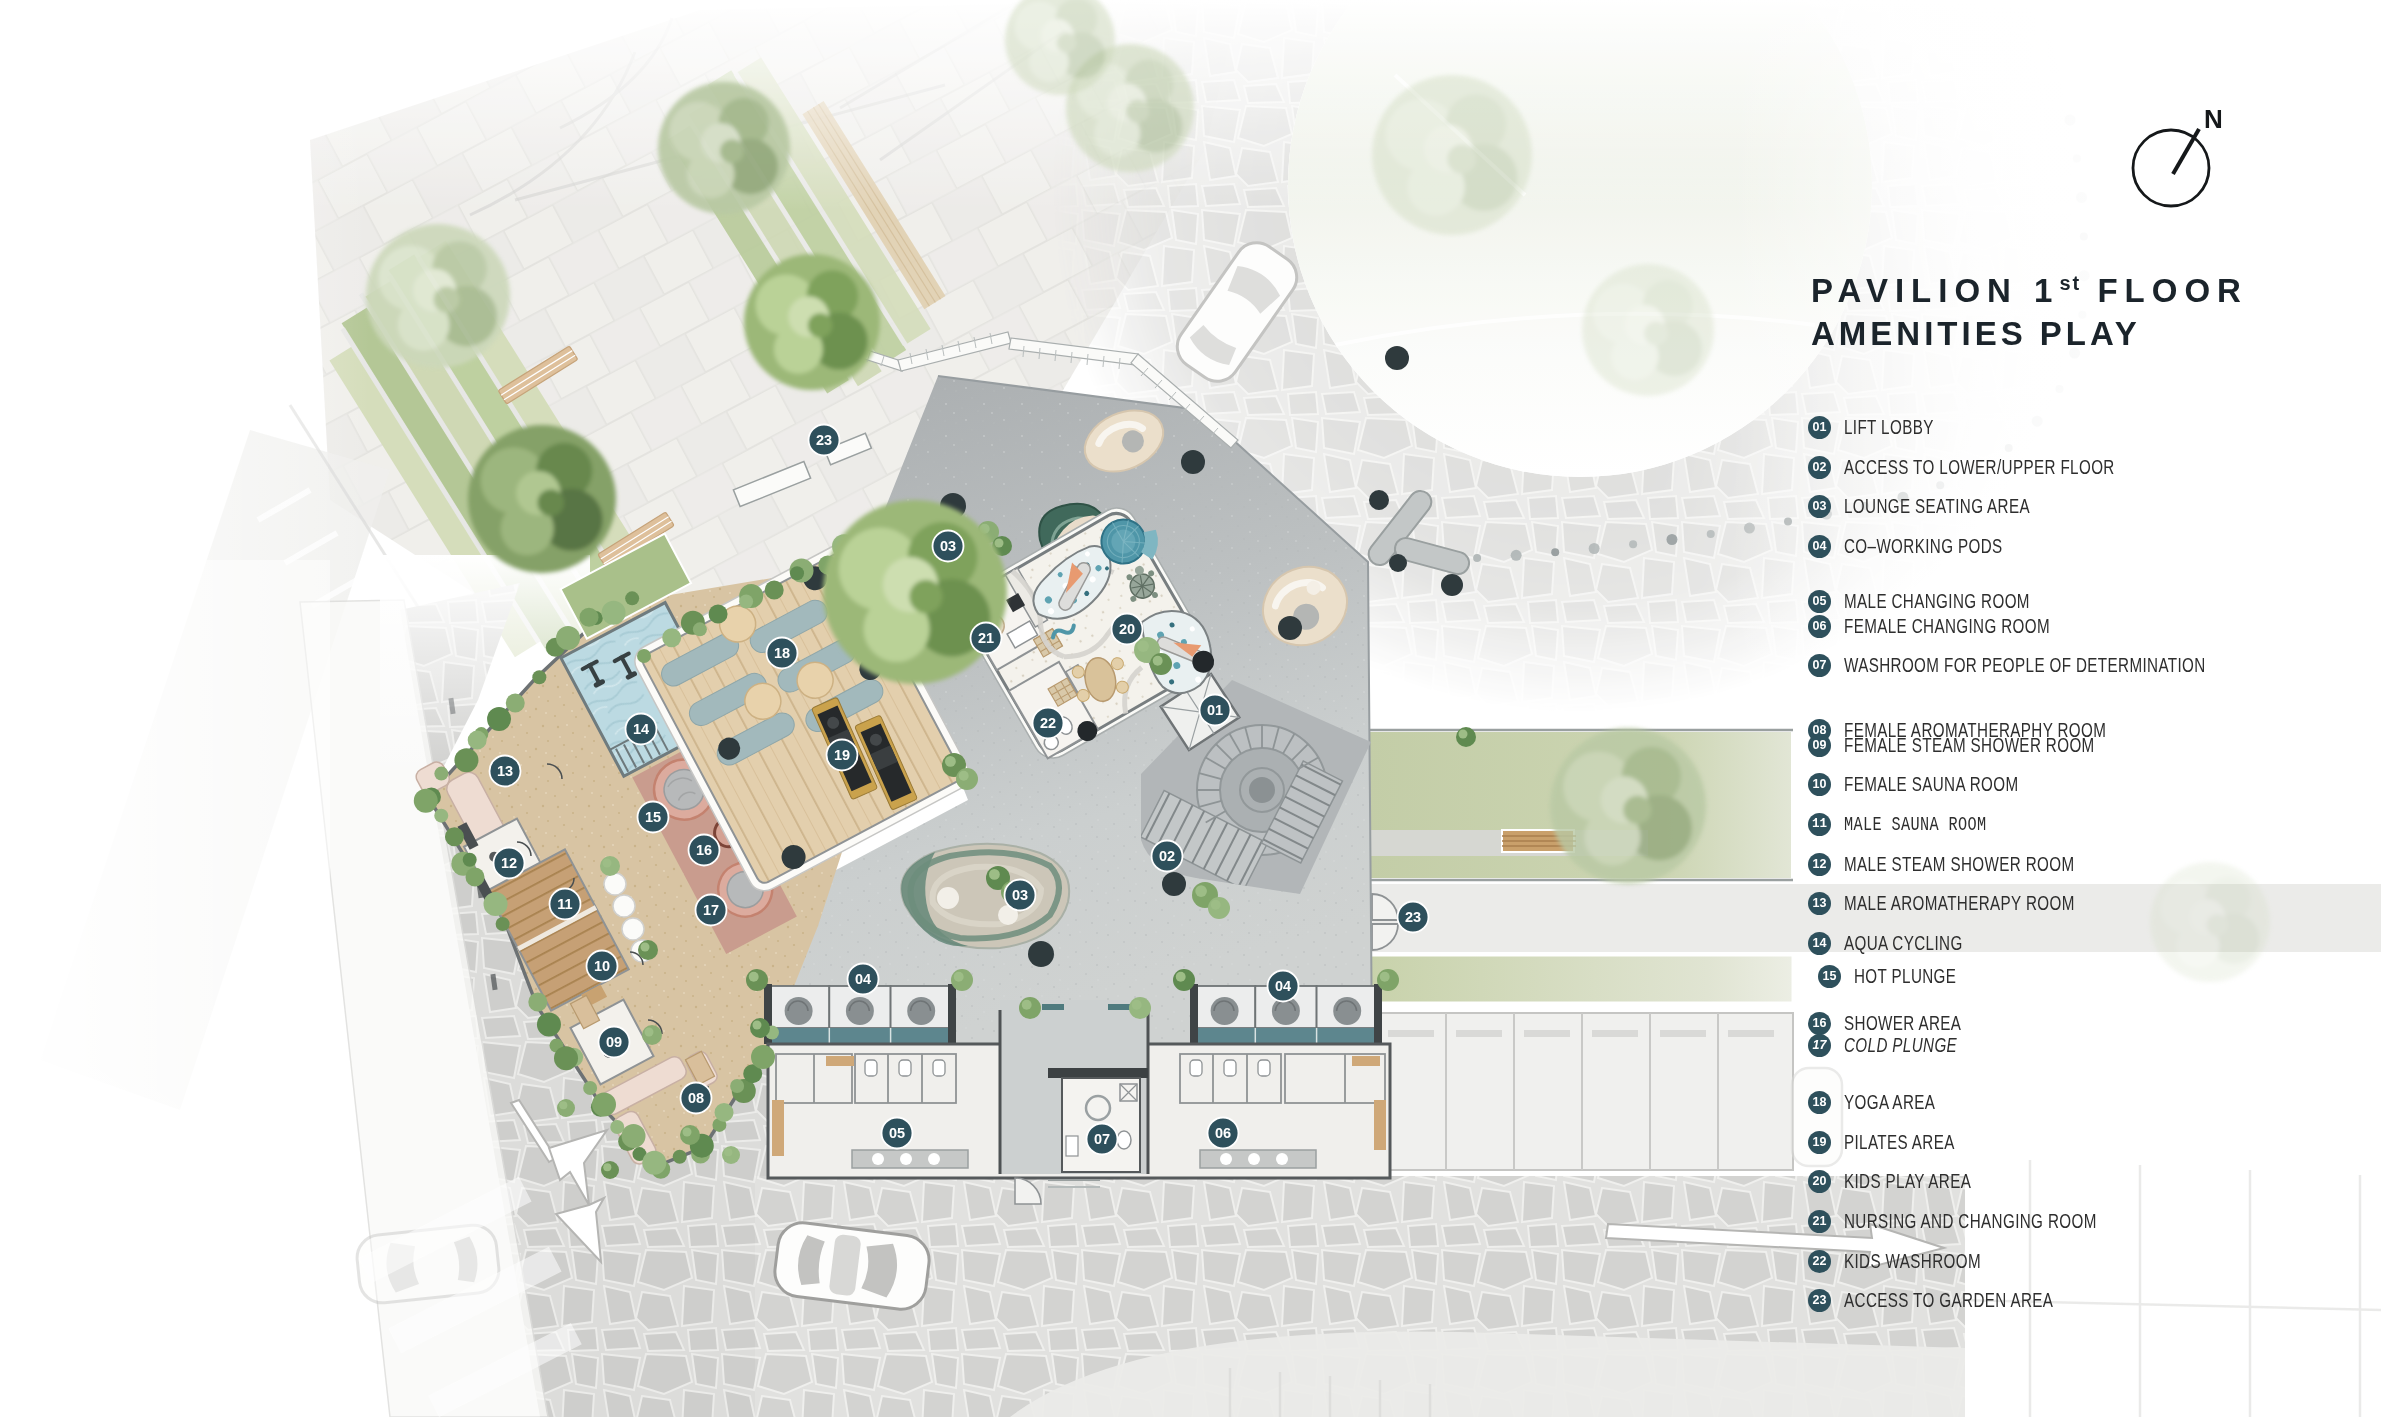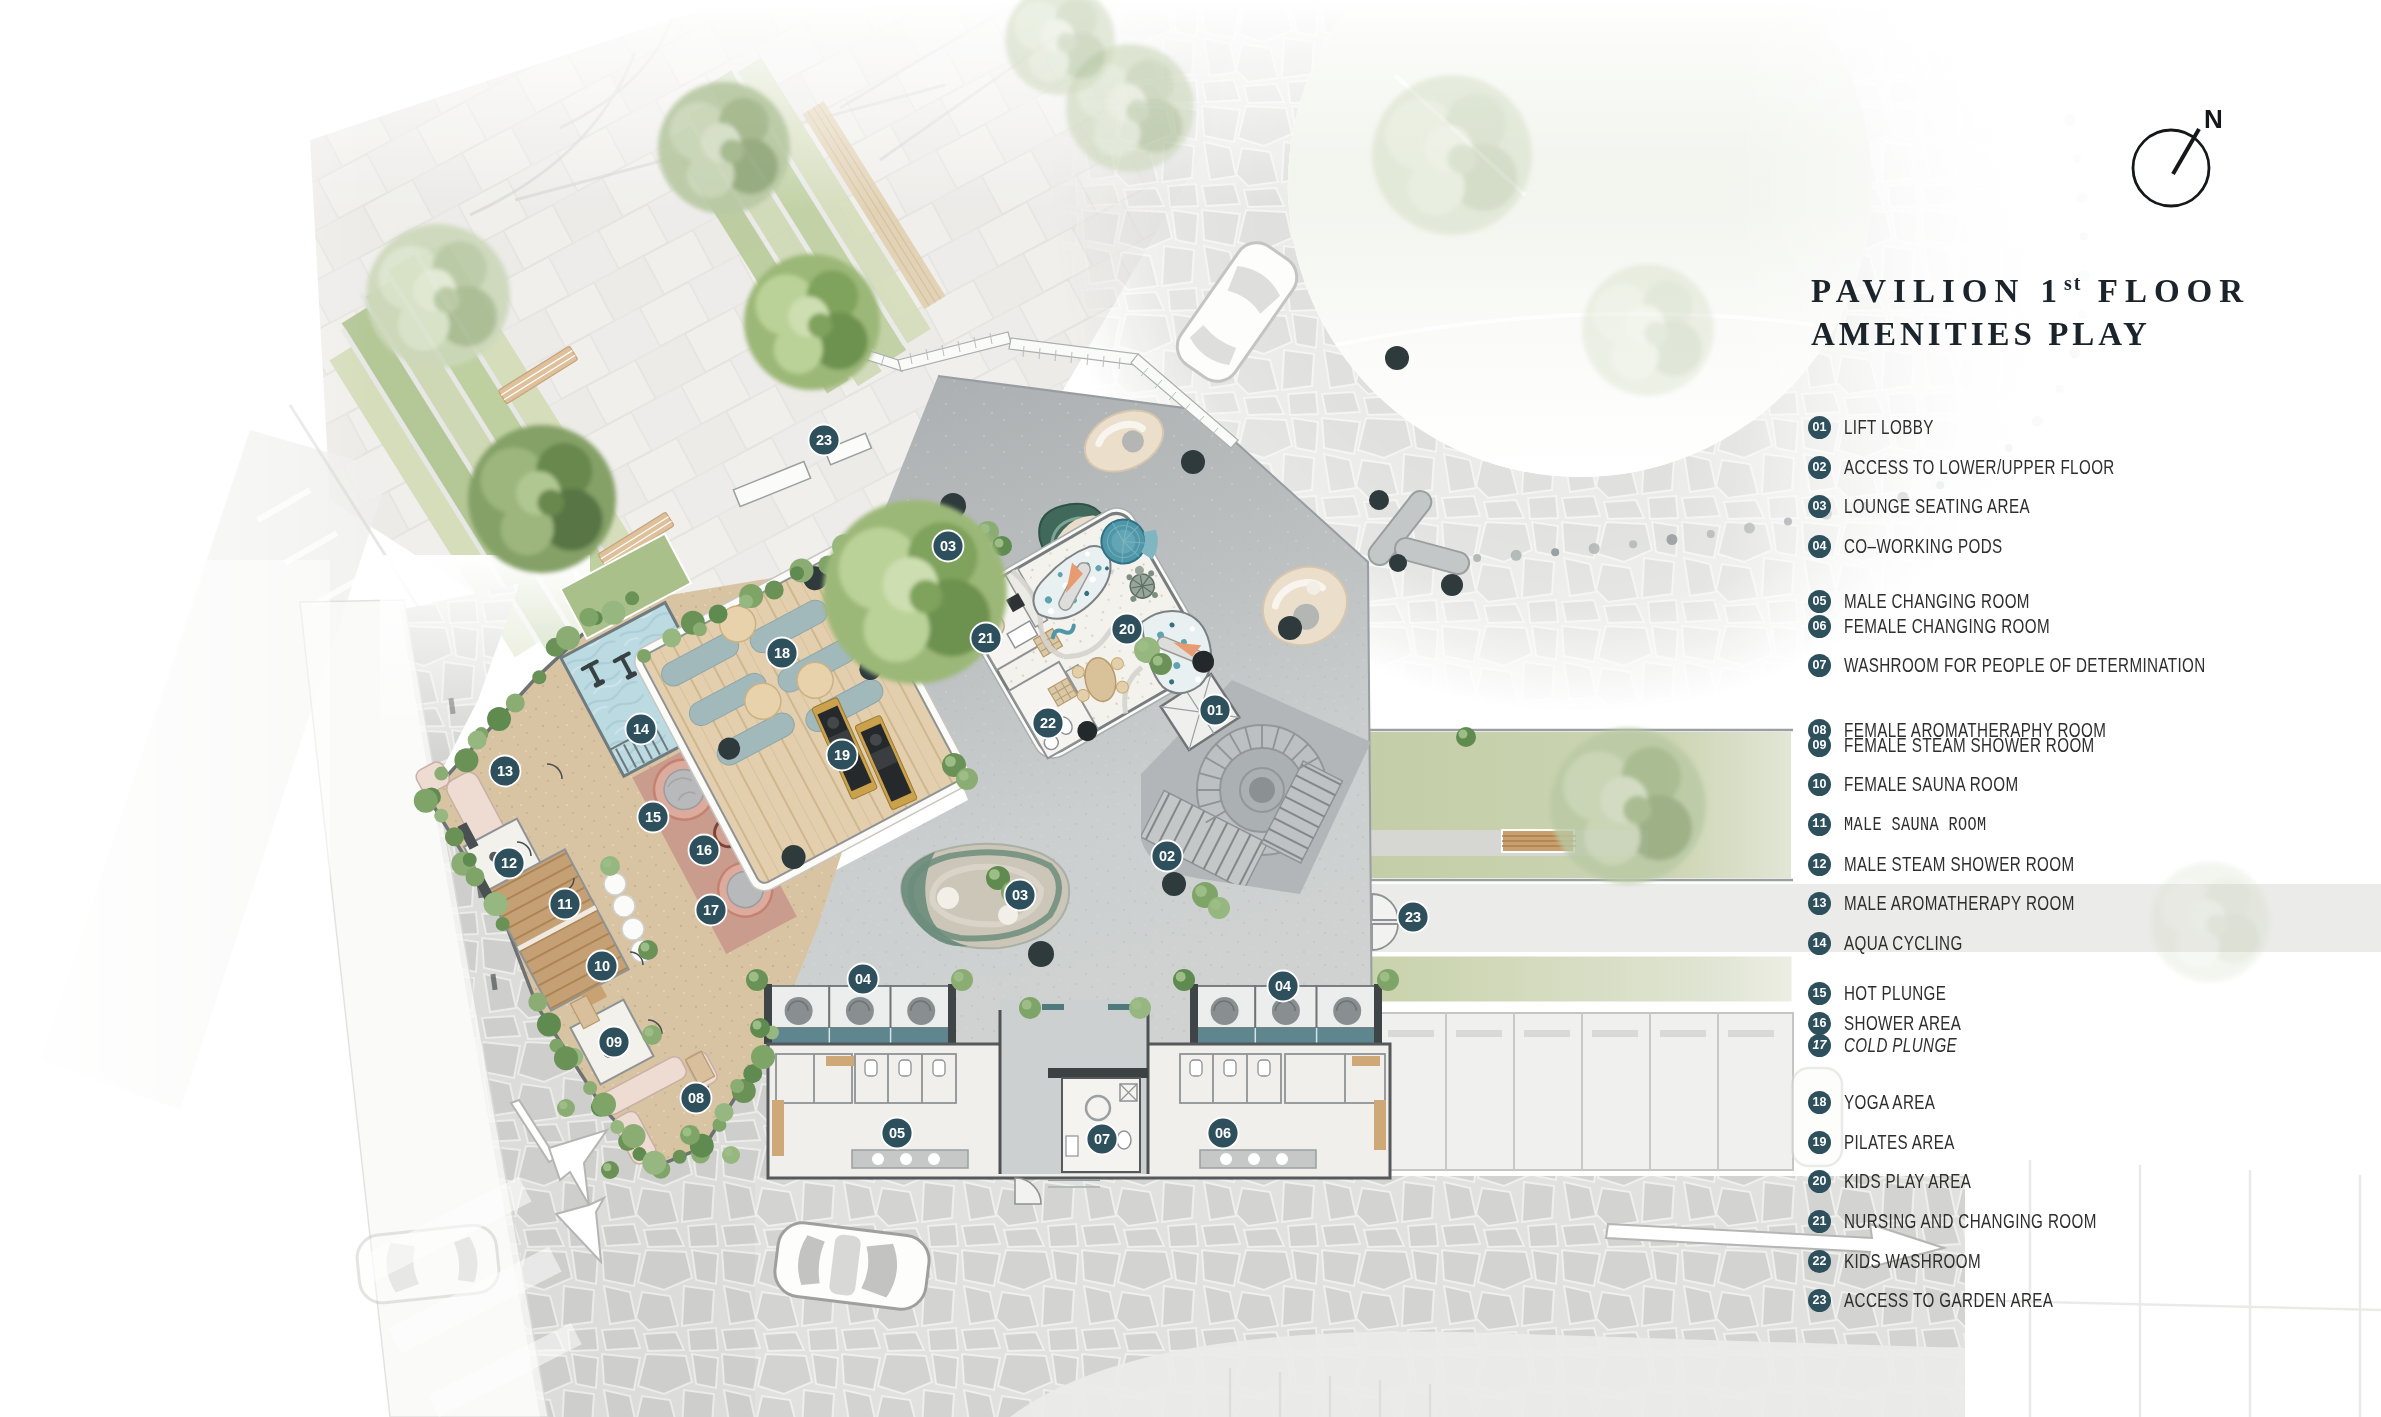--- a/index.html
+++ b/index.html
@@ -1,20 +1,20 @@
 <!DOCTYPE html>
 <html><head>
 <meta charset="utf-8">
 <style>
   html,body{margin:0;padding:0;background:#ffffff;}
   #stage{position:relative;width:2381px;height:1417px;overflow:hidden;background:#ffffff;
          font-family:"Liberation Sans", sans-serif;}
   svg{position:absolute;left:0;top:0;}
   .title{position:absolute;left:1811px;top:262px;color:#1b242b;
-         font-family:Liberation Serif, serif;font-weight:bold;
+         font-family:Liberation Sans, sans-serif;font-weight:bold;
          font-size:33px;line-height:43px;letter-spacing:4.5px;}
   .title sup{font-size:20px;letter-spacing:2px;}
   .legend{position:absolute;left:1808px;top:416px;}
   .li{position:absolute;left:0;white-space:nowrap;height:24px;}
   .num{display:inline-block;width:23px;height:23px;border-radius:50%;background:#2e505c;
        color:#fff;font-size:12.5px;font-weight:bold;text-align:center;line-height:23px;
        vertical-align:middle;letter-spacing:0;}
   .lt{color:#2e2e2e;font-size:20px;letter-spacing:0.5px;margin-left:13px;vertical-align:middle;display:inline-block;transform:scaleX(0.76);transform-origin:0 center;}
 </style>
 </head>
@@ -1203,21 +1203,21 @@
       <div class="li" style="top: 174px;"><span class="num">05</span><span class="lt">MALE CHANGING ROOM</span></div>
       <div class="li" style="top: 198.5px;"><span class="num">06</span><span class="lt">FEMALE CHANGING ROOM</span></div>
       <div class="li" style="top: 238.2px;"><span class="num">07</span><span class="lt">WASHROOM FOR PEOPLE OF DETERMINATION</span></div>
       <div class="li" style="top: 277.9px; margin-top: 25px;"><span class="num">08</span><span class="lt">FEMALE AROMATHERAPHY ROOM</span></div>
       <div class="li" style="top: 317.6px;"><span class="num">09</span><span class="lt">FEMALE STEAM SHOWER ROOM</span></div>
       <div class="li" style="top: 357.3px;"><span class="num">10</span><span class="lt">FEMALE SAUNA ROOM</span></div>
       <div class="li" style="top: 397px; font-family: Liberation Mono, monospace;"><span class="num">11</span><span class="lt">MALE SAUNA ROOM</span></div>
       <div class="li" style="top: 436.7px;"><span class="num">12</span><span class="lt">MALE STEAM SHOWER ROOM</span></div>
       <div class="li" style="top: 476.4px;"><span class="num">13</span><span class="lt">MALE AROMATHERAPY ROOM</span></div>
       <div class="li" style="top: 516.1px;"><span class="num">14</span><span class="lt">AQUA CYCLING</span></div>
-      <div class="li" style="top: 566px;"><span class="num">15</span><span class="lt">HOT PLUNGE</span></div>
+      <div class="li" style="top: 549px; margin-left: 10px;"><span class="num">15</span><span class="lt">HOT PLUNGE</span></div>
       <div class="li" style="top: 595.5px; text-decoration: underline;"><span class="num">16</span><span class="lt">SHOWER AREA</span></div>
       <div class="li" style="top: 618px; font-style: italic;"><span class="num">17</span><span class="lt">COLD PLUNGE</span></div>
       <div class="li" style="top: 674.9px;"><span class="num">18</span><span class="lt">YOGA AREA</span></div>
       <div class="li" style="top: 714.6px;"><span class="num">19</span><span class="lt">PILATES AREA</span></div>
       <div class="li" style="top: 754.3px;"><span class="num">20</span><span class="lt">KIDS PLAY AREA</span></div>
       <div class="li" style="top: 794px;"><span class="num">21</span><span class="lt">NURSING AND CHANGING ROOM</span></div>
       <div class="li" style="top: 833.7px;"><span class="num">22</span><span class="lt">KIDS WASHROOM</span></div>
       <div class="li" style="top: 873.4px;"><span class="num">23</span><span class="lt">ACCESS TO GARDEN AREA</span></div>
     </div>
 </div>

